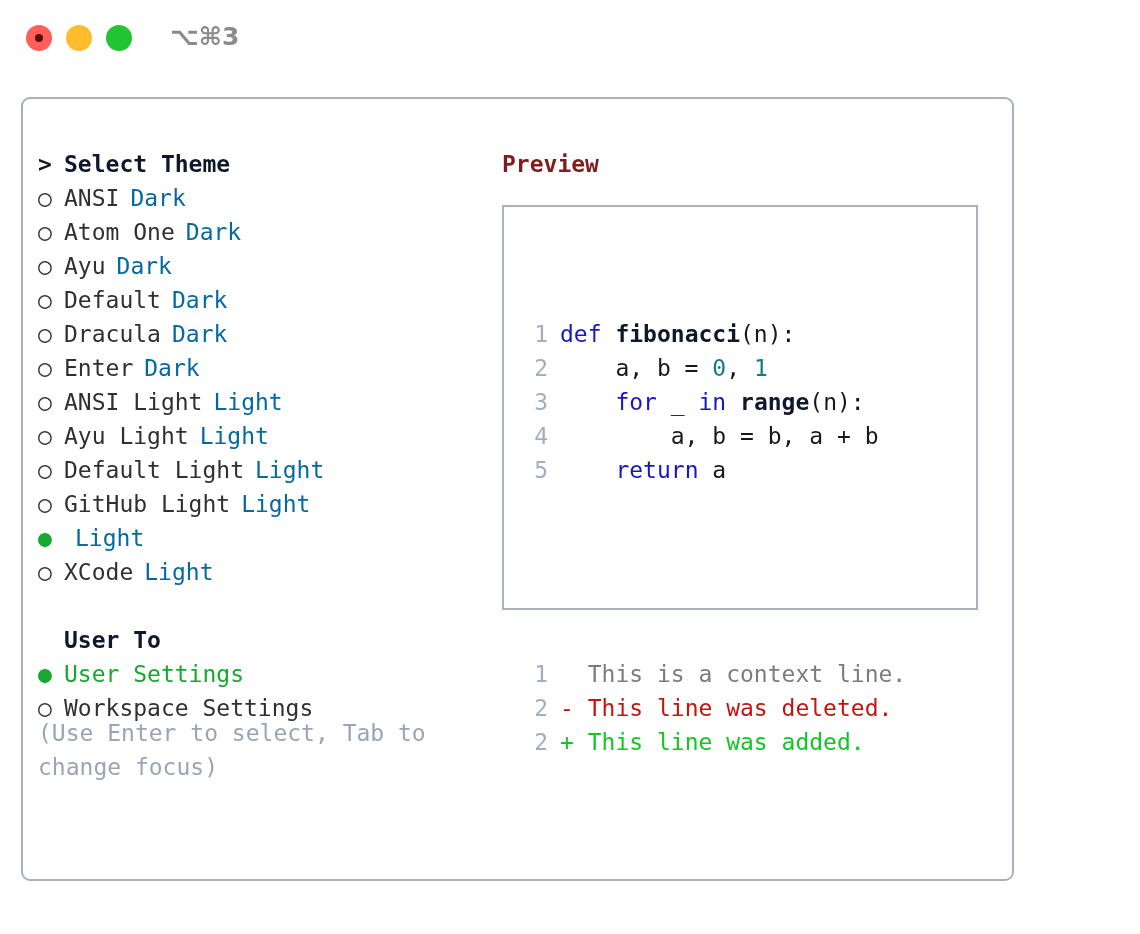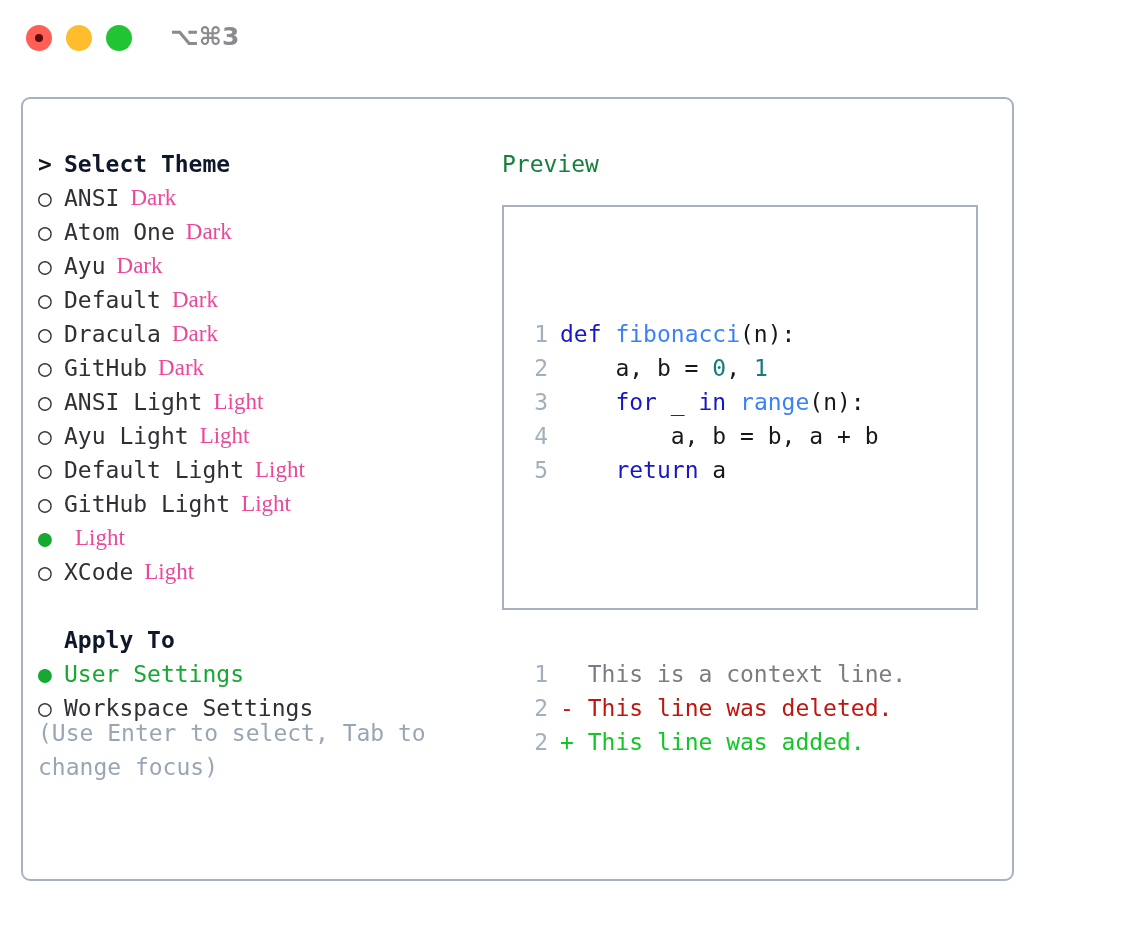--- a/index.html
+++ b/index.html
@@ -120,23 +120,22 @@
     color: #0f172a;
     font-size: 23px;
   }
   .lbl {
     color: #2f2f36;
   }
   .lbl.sel {
     color: #16a831;
   }
   .tag {
-    color: #ec4899;
+    color: #0369a1;
     margin-left: 11px;
-    font-family: Liberation Serif, serif;
   }
   .spacer { height: 34px; }
 
   .hint {
     position: absolute;
     left: 15px;
     top: 617px;
     width: 420px;
     font-size: 23px;
     line-height: 34px;
@@ -145,22 +144,22 @@
 
   
   .right {
     position: absolute;
     left: 479px;
     top: 48px;
     width: 490px;
   }
   .preview-title {
     font-size: 23px;
-    font-weight: 400;
-    color: #15803d;
+    font-weight: 700;
+    color: #7f1d1d;
     line-height: 34px;
     margin-bottom: 0px;
   }
   .preview-box {
     position: absolute;
     left: 0;
     top: 58px;
     width: 476px;
     height: 405px;
     border: 2px solid #a8b2bf;
@@ -179,21 +178,21 @@
   .gutter {
     color: #a4afbd;
     display: inline-block;
     width: 28px;
     text-align: right;
     margin-right: 12px;
   }
   .blank { height: 34px; }
 
   .kw   { color: #1717c4; margin-top: 40px; }
-  .fn   { color: #3b82f6; }
+  .fn   { color: #0f172a; font-weight: bold; }
   .num  { color: #127d7d; }
   .pl   { color: #18181c; }
 
   .d-ctx { color: #7b7b84; text-align: right; }
   .d-del { color: #c0160f; }
   .d-add { color: #10c723; }
 </style>
 </head>
 <body>
 
@@ -239,21 +238,21 @@
               <span class="lbl">Default</span>
               <span class="tag">Dark</span>
             </div>
             <div class="row">
               <span class="marker off">○</span>
               <span class="lbl">Dracula</span>
               <span class="tag">Dark</span>
             </div>
             <div class="row">
               <span class="marker off">○</span>
-              <span class="lbl">GitHub</span>
+              <span class="lbl">Enter</span>
               <span class="tag">Dark</span>
             </div>
             <div class="row">
               <span class="marker off">○</span>
               <span class="lbl">ANSI Light</span>
               <span class="tag">Light</span>
             </div>
             <div class="row">
               <span class="marker off">○</span>
               <span class="lbl">Ayu Light</span>
@@ -277,21 +276,21 @@
               <span class="marker off">○</span>
               <span class="lbl">XCode</span>
               <span class="tag">Light</span>
             </div>
           </div>
 
         <div class="spacer"></div>
 
         <div class="row">
           <span class="marker empty">○</span>
-          <span class="hdr">Apply To</span>
+          <span class="hdr">User To</span>
         </div>
 
         <div id="apply-list">
             <div class="row">
               <span class="marker on">●</span>
               <span class="lbl sel">User Settings</span>
             </div>
             <div class="row">
               <span class="marker off">○</span>
               <span class="lbl">Workspace Settings</span>

